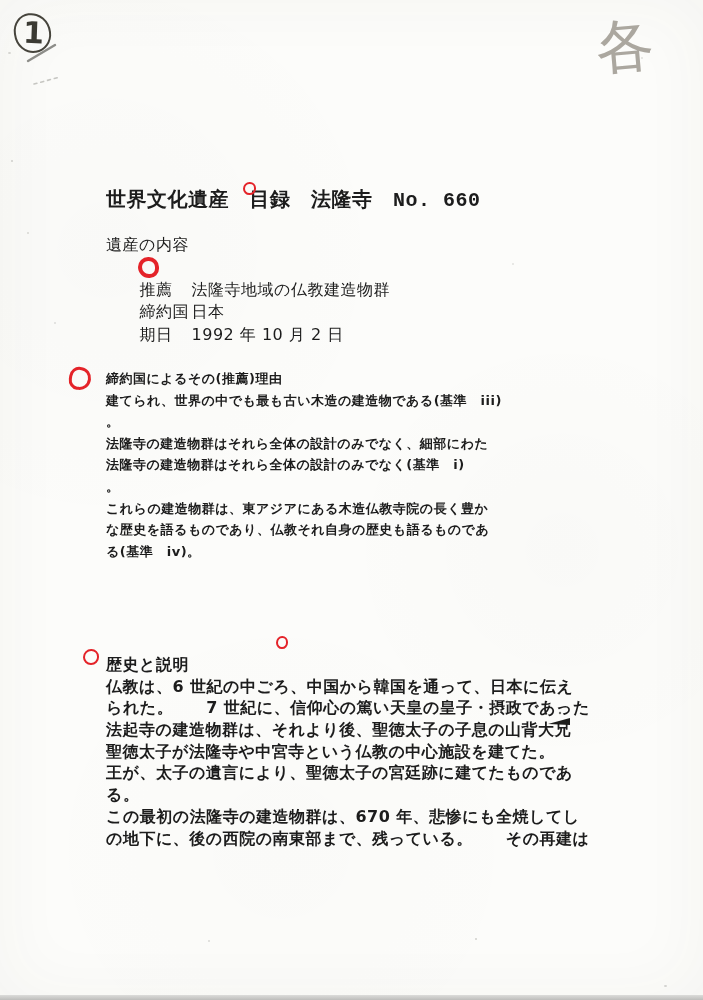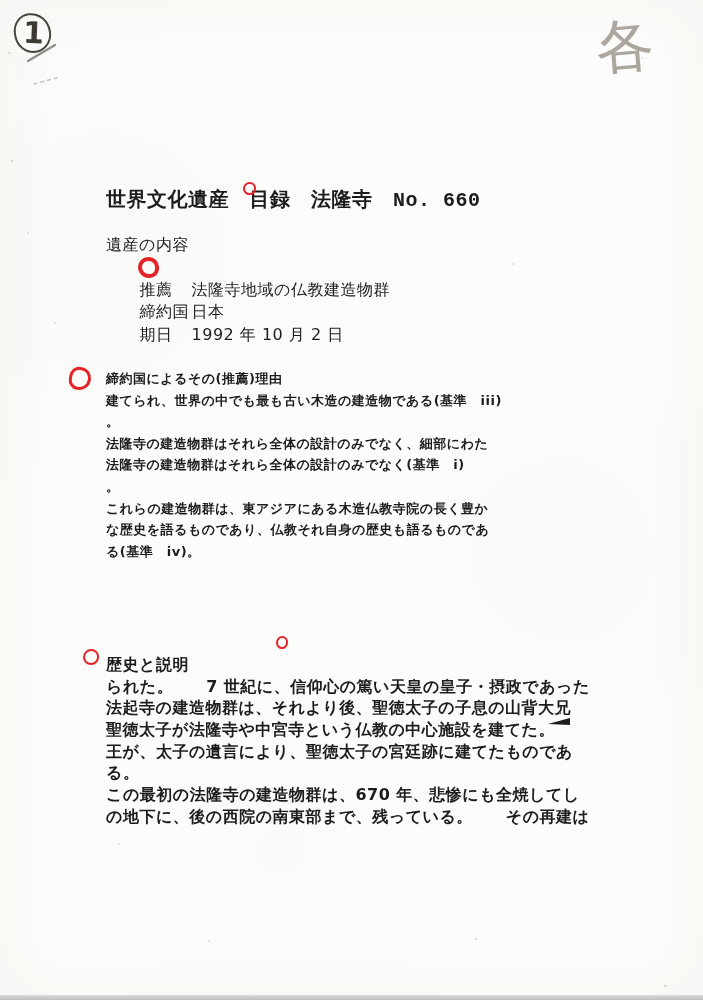--- a/index.html
+++ b/index.html
@@ -108,20 +108,21 @@
     <div class="ln">法隆寺の建造物群はそれら全体の設計のみでなく、細部にわた</div>
     <div class="ln">法隆寺の建造物群はそれら全体の設計のみでなく(基準　i)</div>
     <div class="ln">。</div>
     <div class="ln">これらの建造物群は、東アジアにある木造仏教寺院の長く豊か</div>
     <div class="ln">な歴史を語るものであり、仏教それ自身の歴史も語るものであ</div>
     <div class="ln">る(基準　iv)。</div>
   </div>
 
   <div class="history">
     <div class="ln">歴史と説明</div>
+    <div class="ln">仏教は、6 世紀の中ごろ、中国から韓国を通って、日本に伝え</div>
     <div class="ln">られた。　　7 世紀に、信仰心の篤い天皇の皇子・摂政であった</div>
     <div class="ln">法起寺の建造物群は、それより後、聖徳太子の子息の山背大兄</div>
     <div class="ln">聖徳太子が法隆寺や中宮寺という仏教の中心施設を建てた。</div>
     <div class="ln">王が、太子の遺言により、聖徳太子の宮廷跡に建てたものであ</div>
     <div class="ln">る。</div>
     <div class="ln">この最初の法隆寺の建造物群は、670 年、悲惨にも全焼してし</div>
     <div class="ln">の地下に、後の西院の南東部まで、残っている。　　その再建は</div>
   </div>
 
   <div class="redring ring-title"></div>

